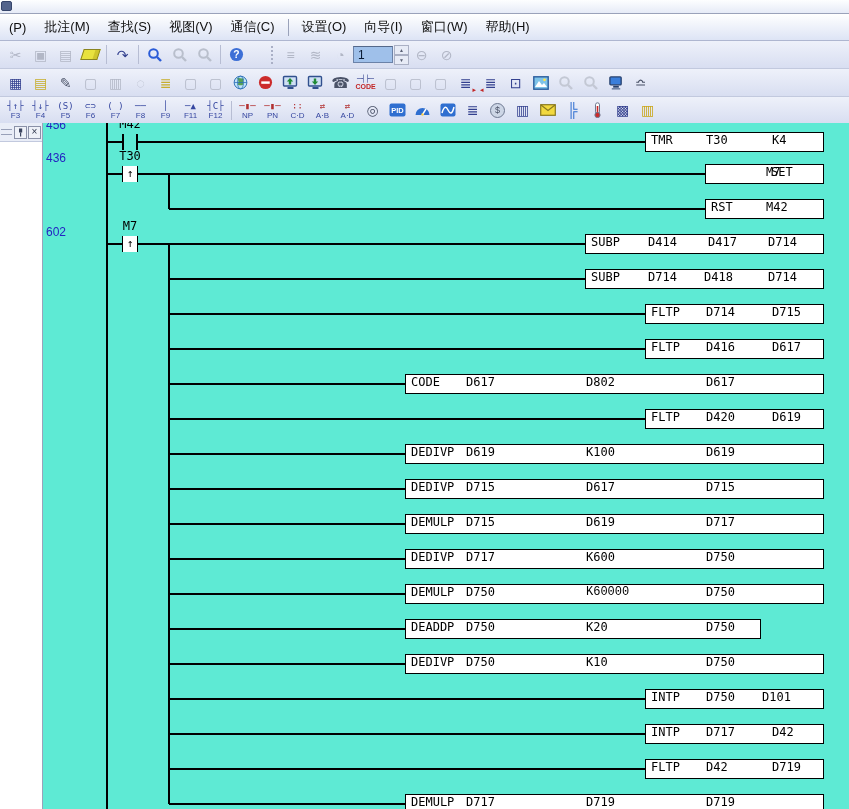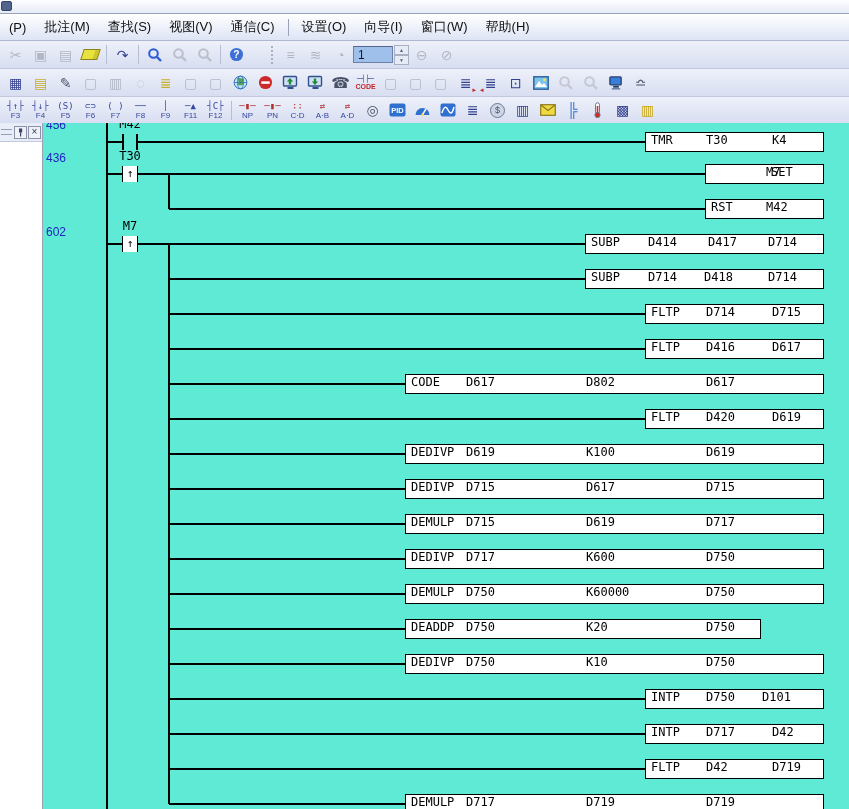--- a/index.html
+++ b/index.html
@@ -497,21 +497,21 @@
       <div class="lbox" style="left: 405px; top: 426px; width: 419px;">
         <span style="left: 5px;">DEDIVP</span>
         <span style="left: 60px;">D717</span>
         <span style="left: 180px;">K600</span>
         <span style="left: 300px;">D750</span>
       </div>
       <div class="hline" style="left: 169px; width: 236px; top: 470px;"></div>
       <div class="lbox" style="left: 405px; top: 461px; width: 419px;">
         <span style="left: 5px;">DEMULP</span>
         <span style="left: 60px;">D750</span>
-        <span style="left: 180px;">K60000</span>
+        <span style="left: 180px; font-family: Liberation Mono, monospace;">K60000</span>
         <span style="left: 300px;">D750</span>
       </div>
       <div class="hline" style="left: 169px; width: 236px; top: 505px;"></div>
       <div class="lbox" style="left: 405px; top: 496px; width: 356px;">
         <span style="left: 5px;">DEADDP</span>
         <span style="left: 60px;">D750</span>
         <span style="left: 180px;">K20</span>
         <span style="left: 300px;">D750</span>
       </div>
       <div class="hline" style="left: 169px; width: 236px; top: 540px;"></div>

